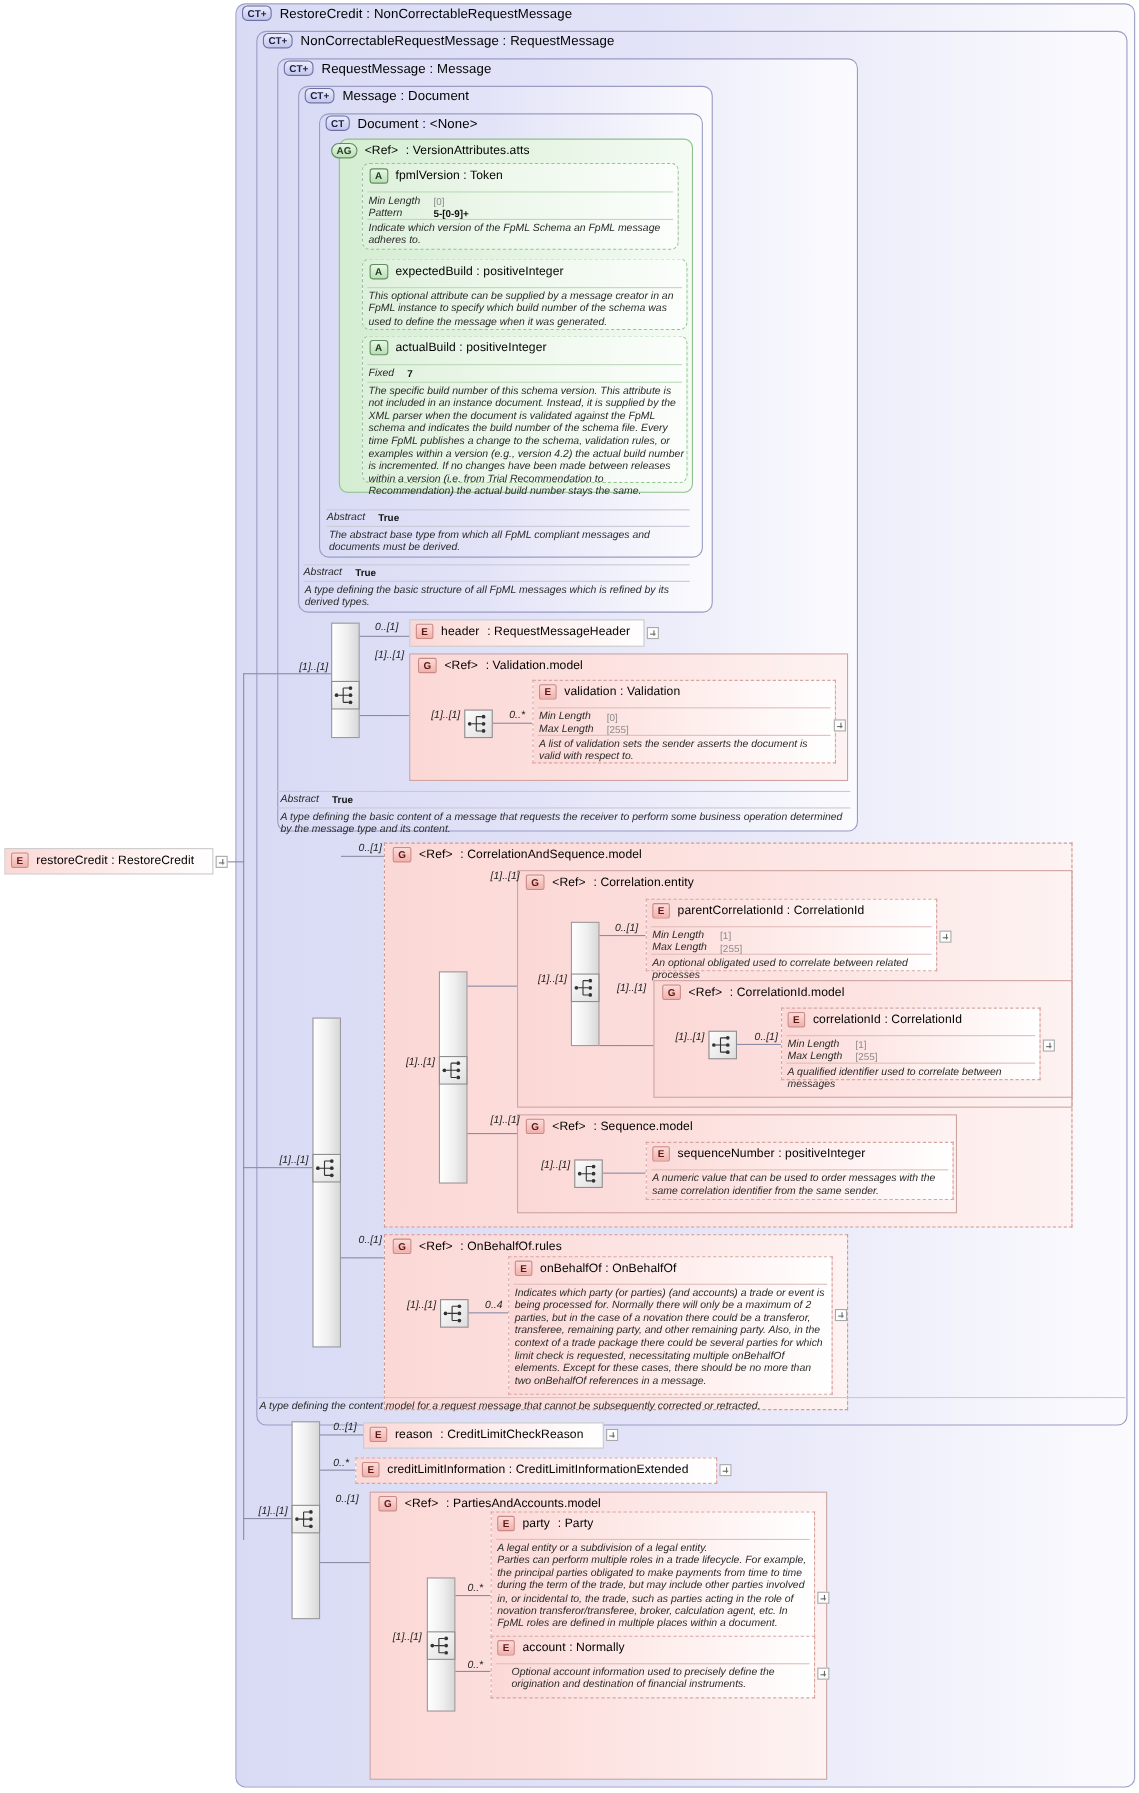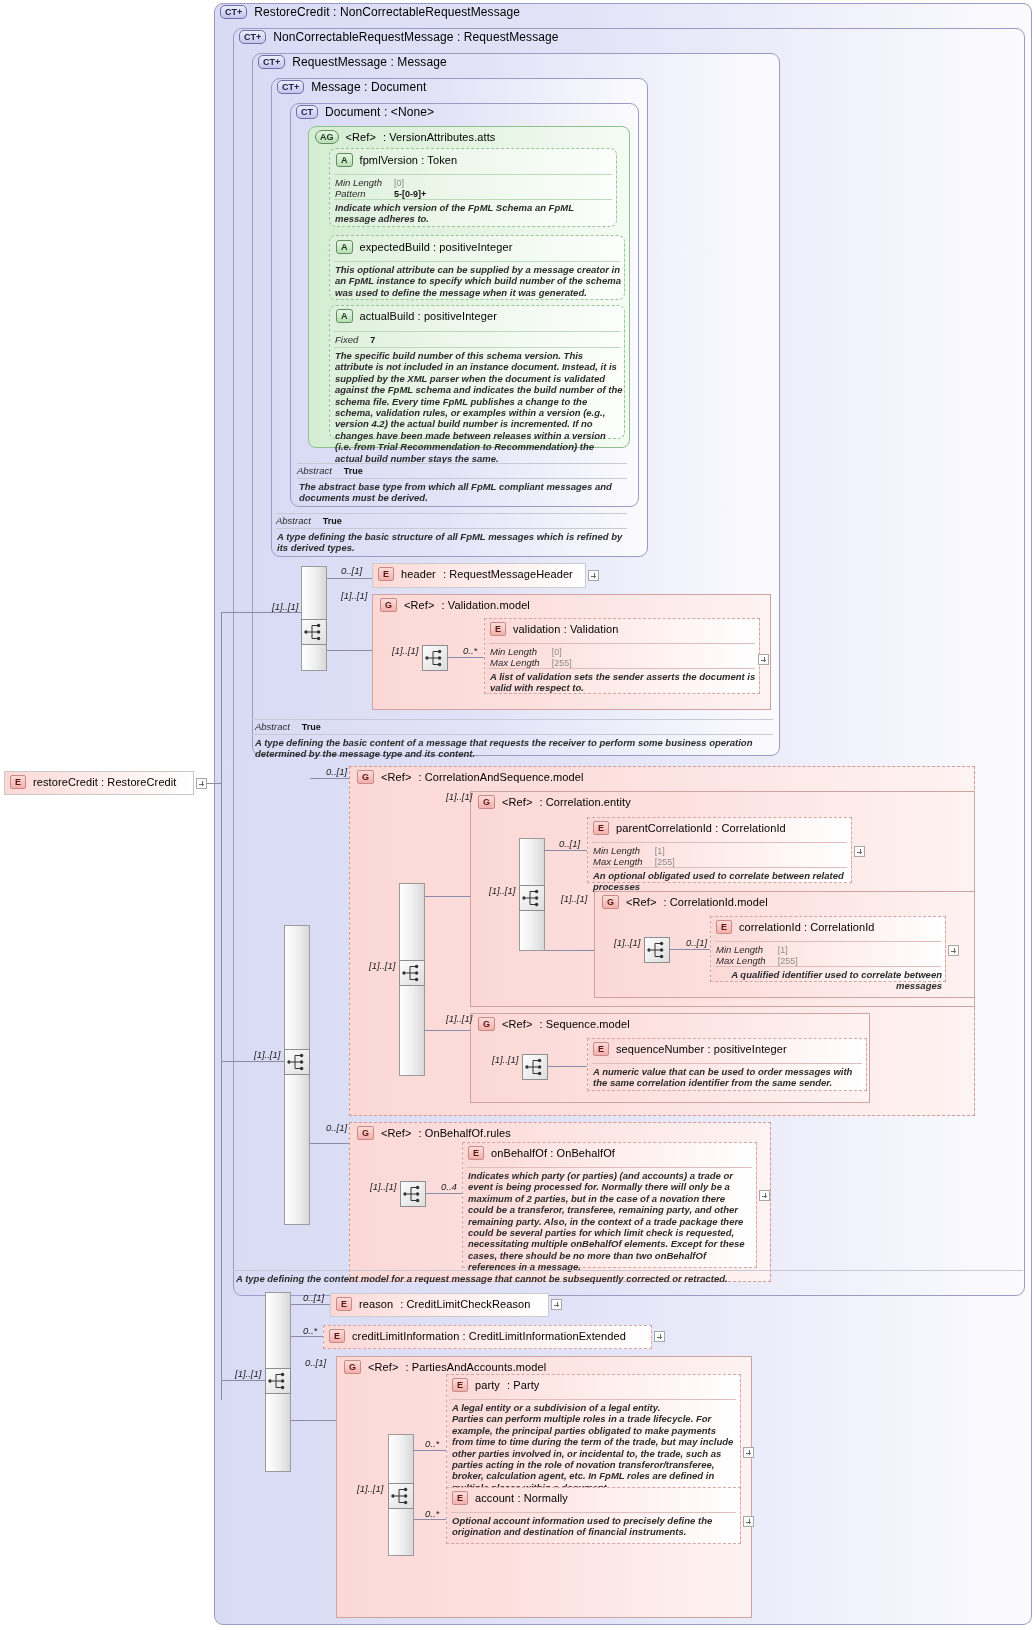--- a/index.html
+++ b/index.html
@@ -70,21 +70,20 @@
 
   
   .facets { position:absolute; font-style:italic; font-size:9.5px; color:#2a2a2a; }
   .facets table { border-collapse:collapse; }
   .facets td { padding:0 0 0 0; font-style:italic; font-size:9.5px; white-space:nowrap; }
   .facets td.v { padding-left:12px; font-style:normal; color:#8b8b8b; font-size:9px; }
   .facets td.vb { padding-left:12px; font-style:normal; color:#111; font-size:9px; font-weight:bold;}
   .doc {
     position:absolute; font-style:italic; font-size:9.5px; line-height:11.4px;
     color:#2b2b2b;
-    font-weight:bold;
   }
   .rule { position:absolute; height:1px; background:#c9c9d6; }
   .rule.pink { background:#e0bdba; }
   .rule.green{ background:#bcd9b9; }
 
   
   .card {
     position:absolute; font-style:italic; font-size:9.5px; color:#222;
     white-space:nowrap;
   }
@@ -152,21 +151,21 @@
   <span class="title">Message : Document</span>
 </div>
 
 <div class="ct-box" style="left:290px; top:103px; width:349px; height:404px;"></div>
 <div class="hdr" style="left:296px; top:105px;">
   <span class="badge">CT</span>
   <span class="title">Document : &lt;None&gt;</span>
 </div>
 
 <div class="ag-box" style="left:308px; top:126px; width:322px; height:322px;"></div>
-<div class="hdr" style="left:315px; top:130px;">
+<div class="hdr" style="left:301px; top:130px;">
   <span class="badge ag">AG</span>
   <span class="title sm">&lt;Ref&gt;</span>
   <span class="title sm">: VersionAttributes.atts</span>
 </div>
 
 <div class="attr-box" style="left:329px; top:148px; width:288px; height:79px;"></div>
 <div class="hdr" style="left:336px; top:153px;">
   <span class="badge a">A</span>
   <span class="title sm">fpmlVersion : Token</span>
 </div>
@@ -474,21 +473,21 @@
         <td class="v">[1]</td>
         </tr>
     <tr>
           <td>Max Length</td>
         <td class="v">[255]</td>
         </tr>
   </tbody>
     </table>
 </div>
 <div class="rule pink" style="left:715px; top:966px; width:226px;"></div>
-<div class="doc" style="left:716px; top:969px; width:226px;text-align:right;">A qualified identifier used to correlate between messages</div>
+<div class="doc" style="left:716px; top:969px; width:226px;">A qualified identifier used to correlate between messages</div>
 <div class="plus" style="left:948px; top:945px;"></div>
 
 <div class="grp-box solid" style="left:470px; top:1013px; width:400px; height:90px;"></div>
 <div class="hdr" style="left:478px; top:1017px;">
   <span class="badge g">G</span>
   <span class="title sm">&lt;Ref&gt;</span>
   <span class="title sm">: Sequence.model</span>
 </div>
 <div class="card" style="left:446px; top:1013px;">[1]..[1]</div>
 <div class="seq" style="left:522px; top:1054px;">
@@ -624,14 +623,14 @@
 <div class="plus" style="left:743px; top:1447px;"></div>
 
 <div class="ln h" style="left:414px; top:1519px; width:32px;"></div>
 <div class="card" style="left:425px; top:1508px;">0..*</div>
 <div class="el-box" style="left:446px; top:1487px; width:295px; height:57px;"></div>
 <div class="hdr" style="left:452px; top:1491px;">
   <span class="badge e">E</span>
   <span class="title sm">account : Normally</span>
 </div>
 <div class="rule pink" style="left:451px; top:1512px; width:285px;"></div>
-<div class="doc" style="left:452px; top:1515px; width:285px;">Optional account information used to precisely define the origination and destination of financial instruments.</div>
+<div class="doc" style="left:465px; top:1515px; width:285px;">Optional account information used to precisely define the origination and destination of financial instruments.</div>
 <div class="plus" style="left:743px; top:1516px;"></div>
 
 </body></html>

